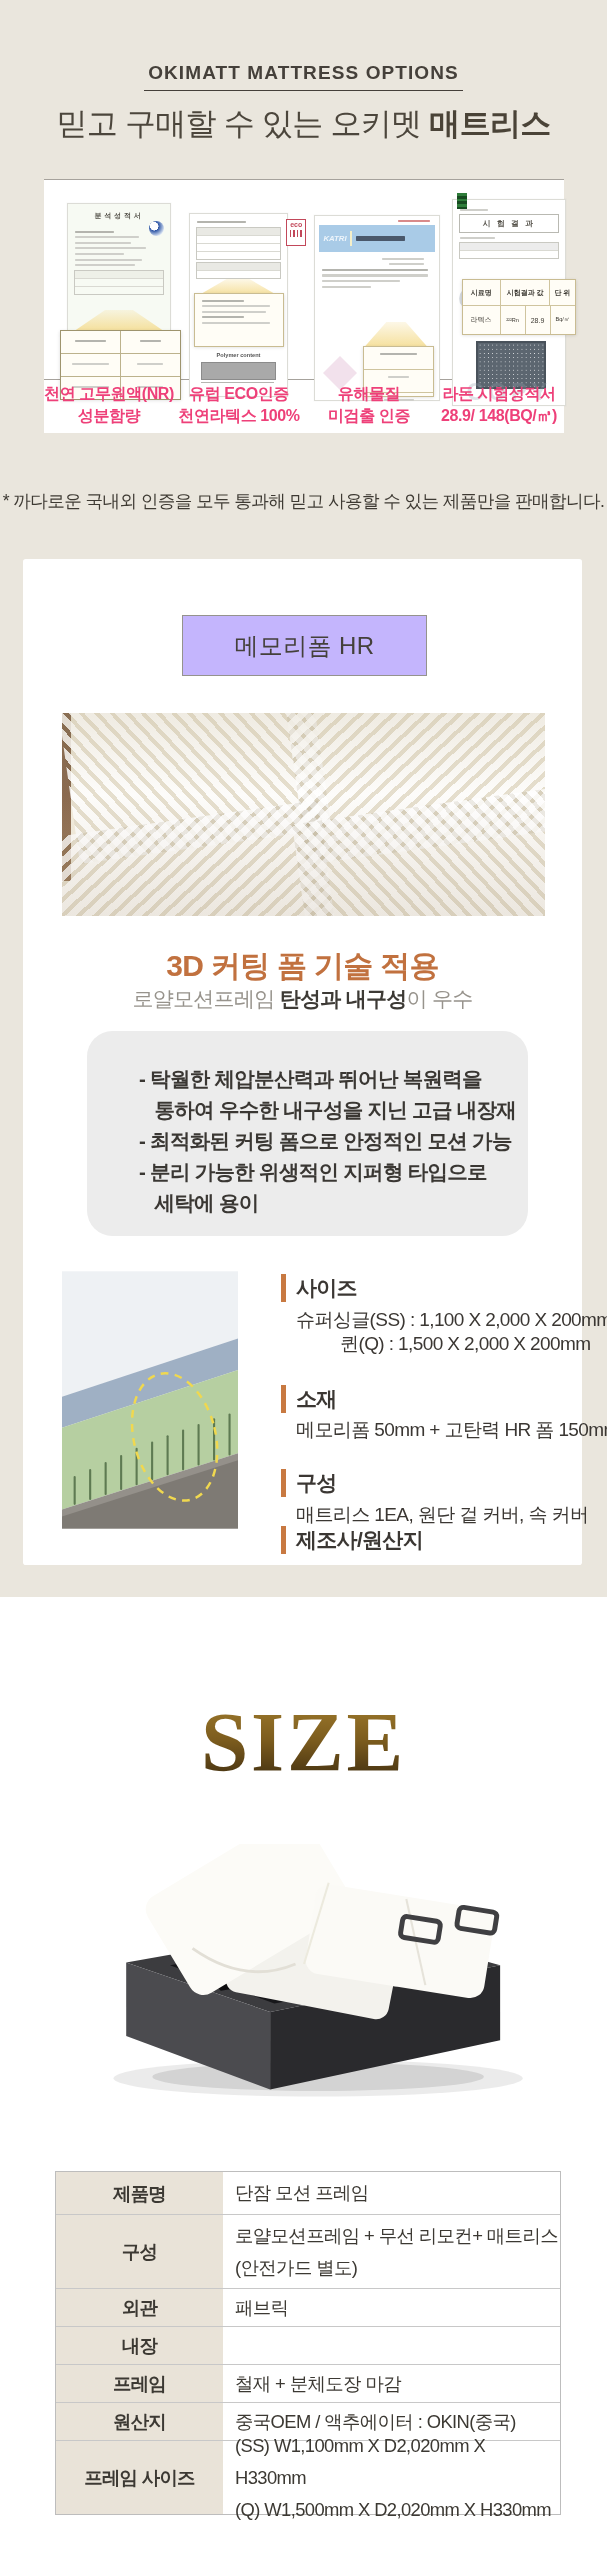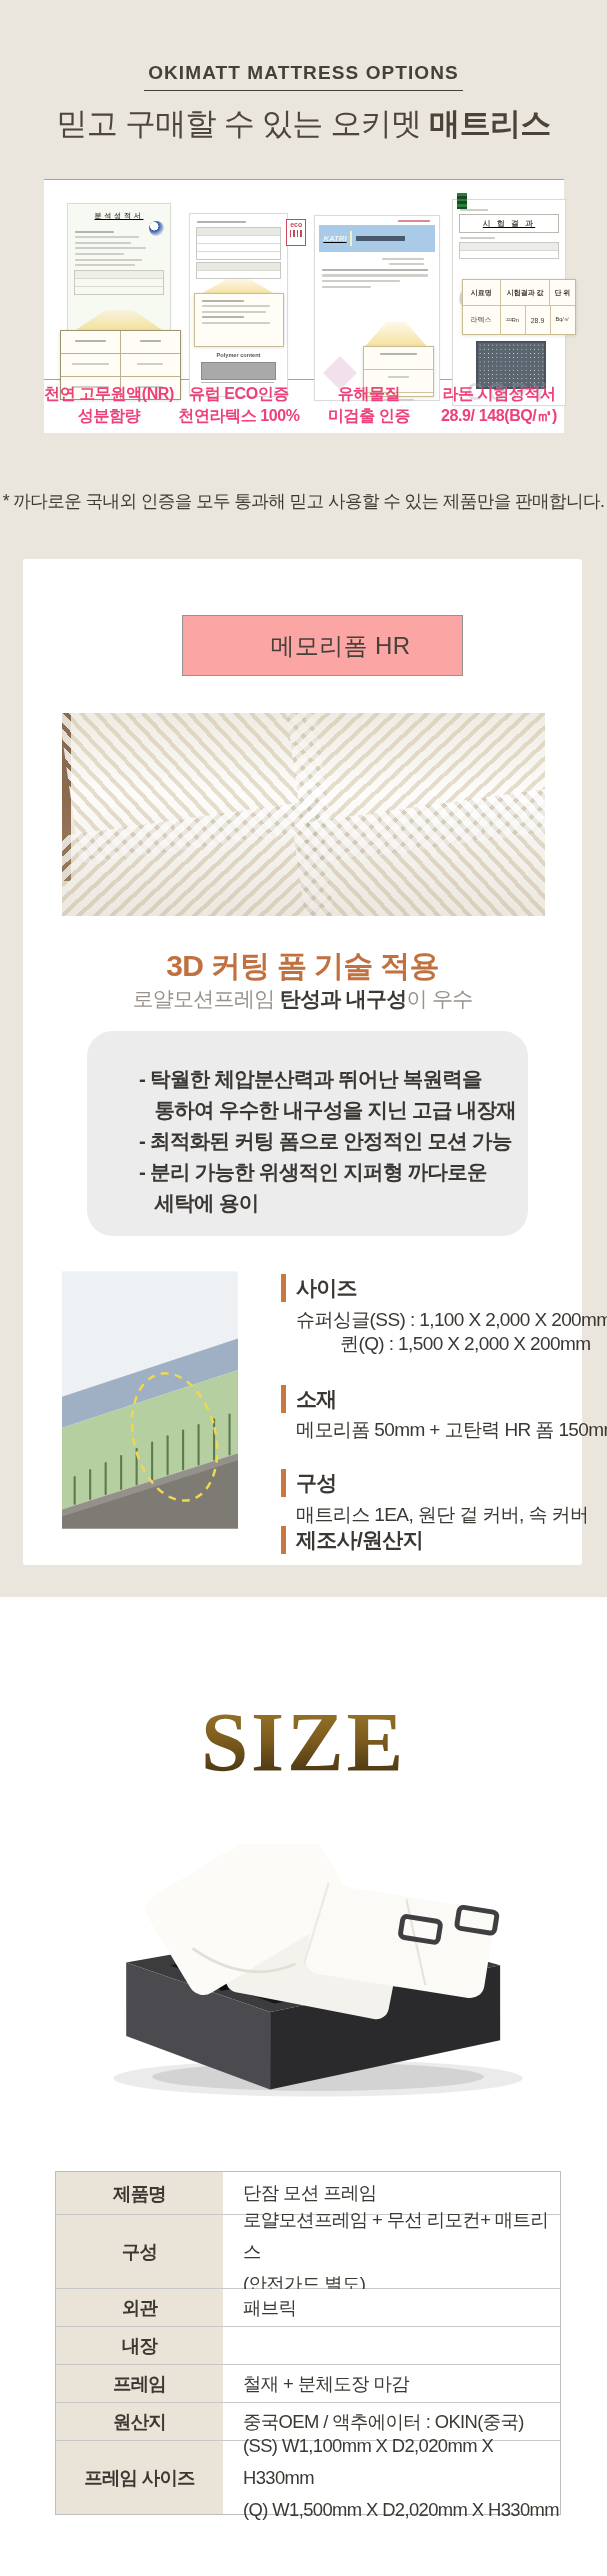--- a/index.html
+++ b/index.html
@@ -13,39 +13,39 @@
   .eyebrow{display:inline-block;font-size:19px;font-weight:600;letter-spacing:1.1px;
            color:#45403a;border-bottom:1.4px solid #45403a;padding:0 4.2px 6.4px 4.2px;}
   .main-title{position:absolute;top:103px;left:0;width:607px;text-align:center;
               font-size:31px;letter-spacing:-0.7px;color:#4c463c;font-weight:500;}
   .main-title b{font-weight:800;color:#4a4337;}
 
   
   .cert-panel{position:absolute;left:44px;top:179px;width:520px;height:253px;background:#ffffff;
               border-top:1.4px solid #a6a29c;}
   .cert-rule{position:absolute;left:0;top:199px;width:520px;height:1.4px;background:#a6a29c;}
-  .cert-doc{position:absolute;background:#ffffff;border:0.7px solid #dcdcd6;box-shadow:0 0 0 0.7px rgba(0,0,0,0.02);text-decoration:underline;}
+  .cert-doc{position:absolute;background:#ffffff;border:0.7px solid #dcdcd6;box-shadow:0 0 0 0.7px rgba(0,0,0,0.02);}
   .tl{height:2.1px;background:#cfcfca;border-radius:0.7px;margin:3.5px 7px;}
   .tl.dk{background:#b4b4ae;}
   .doc-title{text-align:center;color:#55524a;font-weight:700;}
   .mini-grid{margin:2.8px 5.6px;border:0.7px solid #c9c9c2;}
   .mini-grid div{border-top:0.7px solid #d9d9d2;height:7px;}
   .callout{position:absolute;background:#fffdf6;border:0.7px solid #c9bc92;box-shadow:0 1.4px 3.5px rgba(0,0,0,0.15);}
   .fan{position:absolute;background:linear-gradient(180deg,rgba(246,225,160,0.25),rgba(244,219,140,0.85));
        clip-path:polygon(35% 0,65% 0,100% 100%,0 100%);}
   .captions{position:absolute;left:0;top:203px;width:520px;display:flex;}
   .caption{flex:1;text-align:center;color:#ee4079;font-size:16px;line-height:22px;font-weight:600;letter-spacing:-0.4px;}
   .note{position:absolute;top:489px;left:0;width:607px;text-align:center;color:#3e3a33;
         font-size:17.6px;font-weight:500;letter-spacing:-0.6px;}
 
   
   .card{position:absolute;left:23px;top:559px;width:559px;height:1006px;background:#ffffff;border-radius:2.8px;}
   .badge{position:absolute;left:159px;top:56px;width:243px;height:59px;border:1.4px solid #95938d;
          display:flex;align-items:center;justify-content:center;font-size:24px;color:#44403a;
-         letter-spacing:0.4px;background:#fca5a5;padding-left:36px;}
+         letter-spacing:0.4px;background:#c4b5fd;}
   .texture{position:absolute;left:39px;top:154px;width:483px;height:203px;background:#f3edde;overflow:hidden;}
   .patch{position:absolute;}
   .headline{position:absolute;top:387px;left:0;width:559px;text-align:center;color:#c1713f;
             font-size:30px;font-weight:800;letter-spacing:-0.7px;}
   .subline{position:absolute;top:426px;left:0;width:559px;text-align:center;font-size:21px;letter-spacing:-0.7px;}
   .subline .g{color:#97938c;font-weight:400;}
   .subline .b{color:#3d3a35;font-weight:700;}
   .graybox{position:absolute;left:64px;top:472px;width:441px;height:205px;background:#ececec;border-radius:25.4px;
            padding:0;box-sizing:border-box;}
   .bullets{padding:32px 0 0 52px;font-size:20.5px;line-height:31px;color:#3a3733;font-weight:600;letter-spacing:-0.7px;}
@@ -63,21 +63,21 @@
               background:linear-gradient(180deg,#a5802f 0%,#7c5c1e 48%,#33240d 100%);
               -webkit-background-clip:text;background-clip:text;color:transparent;}
   .bed{position:absolute;left:85px;top:1844px;}
 
   
   .spec-table{position:absolute;left:55px;top:2171px;width:506px;border:0.7px solid #bdbdbd;box-sizing:border-box;}
   .trow{display:flex;border-bottom:0.7px solid #c8c8c8;}
   .trow:last-child{border-bottom:none;}
   .tlabel{width:167px;background:#e9e3d8;display:flex;align-items:center;justify-content:center;
           font-size:18.4px;color:#3c3933;font-weight:600;letter-spacing:-0.7px;text-align:center;flex-shrink:0;}
-  .tvalue{flex:1;display:flex;flex-direction:column;justify-content:center;padding-left:20px;
+  .tvalue{flex:1;display:flex;flex-direction:column;justify-content:center;padding-left:12px;
           font-size:18.4px;color:#3c3933;font-weight:500;letter-spacing:-0.6px;line-height:32px;background:#fff;}
   .h60{height:42px;} .h104{height:73px;} .h52{height:37px;}
 </style>
 </head>
 <body>
 
 <div class="page">
   <div class="beige"></div>
 
   <div class="eyebrow-wrap">
@@ -272,21 +272,21 @@
     </div>
 
     <div class="headline">3D 커팅 폼 기술 적용</div>
     <div class="subline"><span class="g">로얄모션프레임 </span><span class="b">탄성과 내구성</span><span class="g">이 우수</span></div>
 
     <div class="graybox">
       <div class="bullets">
         <div>- 탁월한 체압분산력과 뛰어난 복원력을</div>
         <div class="wrap2">통하여 우수한 내구성을 지닌 고급 내장재</div>
         <div>- 최적화된 커팅 폼으로 안정적인 모션 가능</div>
-        <div>- 분리 가능한 위생적인 지퍼형 까다로운</div>
+        <div>- 분리 가능한 위생적인 지퍼형 타입으로</div>
         <div class="wrap2">세탁에 용이</div>
       </div>
     </div>
 
     <svg class="foam-img" viewBox="0 0 250 365">
       <rect x="0" y="0" width="250" height="365" fill="#f2f3f4"></rect>
       <polygon points="0,0 250,0 250,95 0,178" fill="#eef1f4"></polygon>
       <polygon points="0,178 250,95 250,140 0,222" fill="#9fb0c4"></polygon>
       <polygon points="0,222 250,140 250,258 0,338" fill="#b6cfa1"></polygon>
       <polygon points="0,338 250,258 250,365 0,365" fill="#94908a"></polygon>

